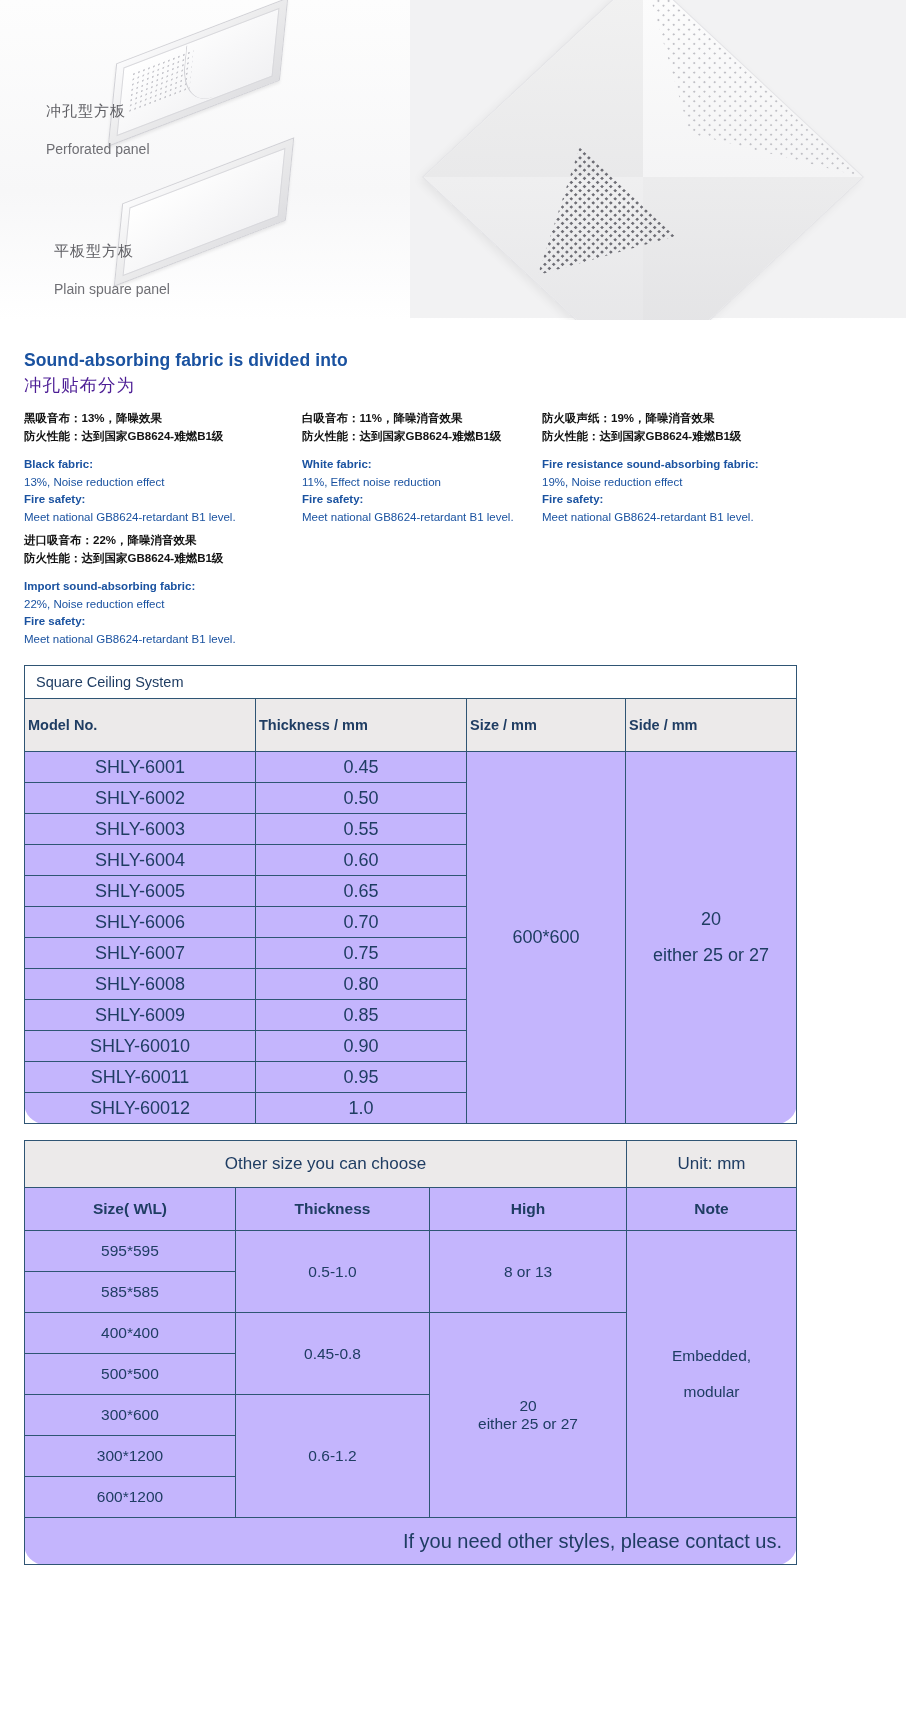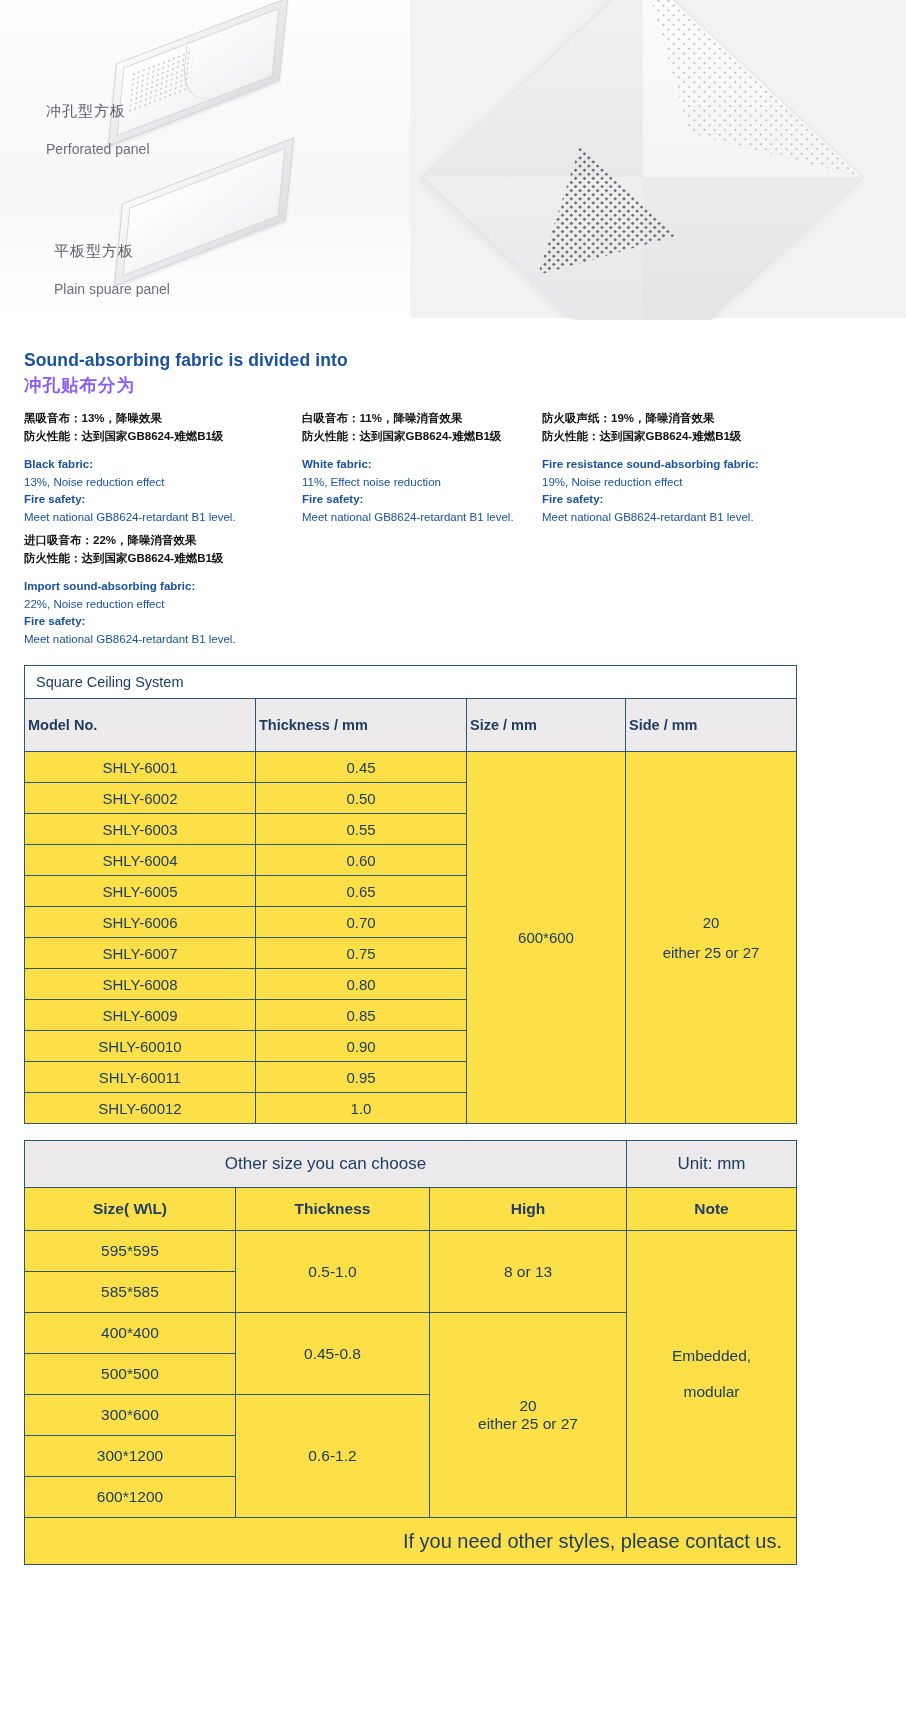--- a/index.html
+++ b/index.html
@@ -141,22 +141,22 @@
   }
   .heading .h-en {
     font-size: 17.5px;
     font-weight: bold;
     color: #1a52a0;
     letter-spacing: .1px;
     line-height: 1.45;
   }
   .heading .h-cn {
     font-size: 17.5px;
-    font-weight: bold;
-    color: #8b5cf6;
+    font-weight: normal;
+    color: #4c1d95;
     letter-spacing: 1px;
     line-height: 1.45;
   }
 
   
   .fabrics {
     position: absolute;
     left: 24px; top: 405px;
     width: 860px;
   }
@@ -191,21 +191,22 @@
     color: #1a52a0;
     line-height: 1.52;
     white-space: nowrap;
   }
 
   
   .tbl {
     position: absolute;
     border-collapse: collapse;
     table-layout: fixed;
-    background: #fde047;
+    background: #c4b5fd;
+    border-radius: 21px;
   }
   .tbl td {
     border: 1px solid #2f5574;
     color: #1f3d63;
     text-align: center;
     vertical-align: middle;
     font-size: 13px;
   }
 
   
@@ -225,21 +226,21 @@
     background: #eceaea;
     font-weight: bold;
     font-size: 14.5px;
     text-align: left;
     padding: 9px 0 9px 3px;
     height: 34px;
   }
   #table1 .t1-row td {
     height: 22px;
     padding: 4px 0;
-    font-size: 15px;
+    font-size: 18px;
   }
   #table1 .merged {
     font-size: 13.5px;
     line-height: 1.95;
   }
 
   
   #table2 {
     left: 24px; top: 1140px;
     width: 772px;

